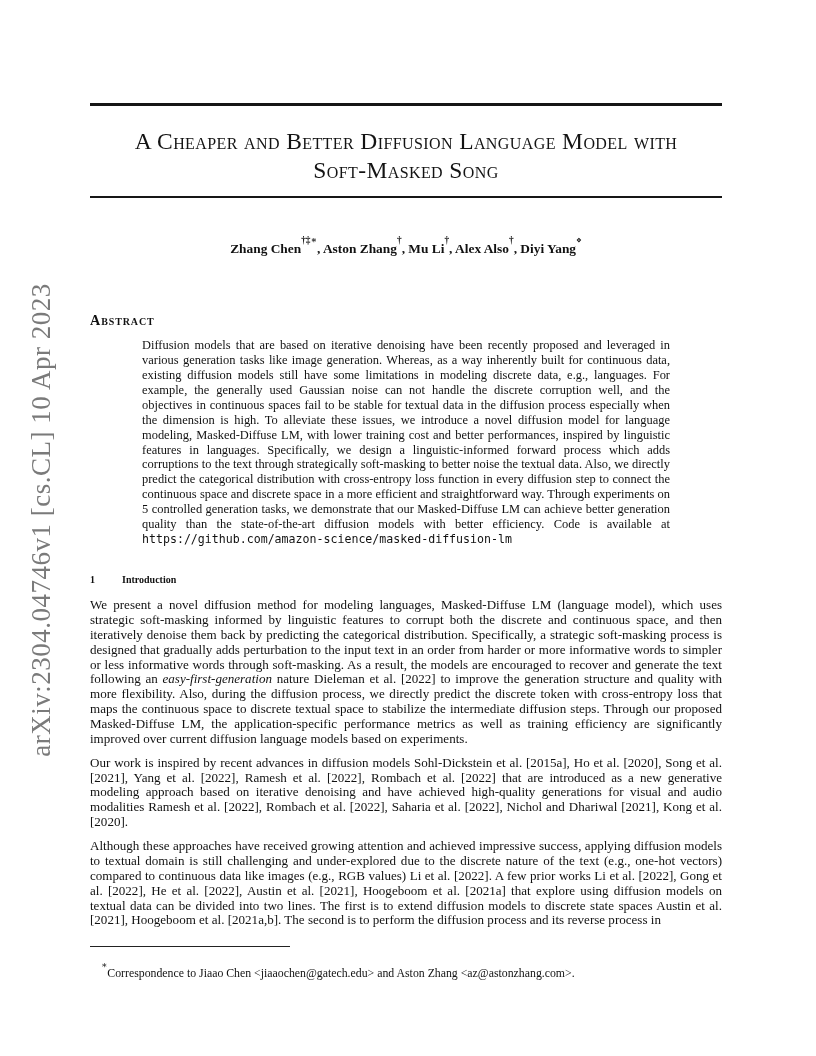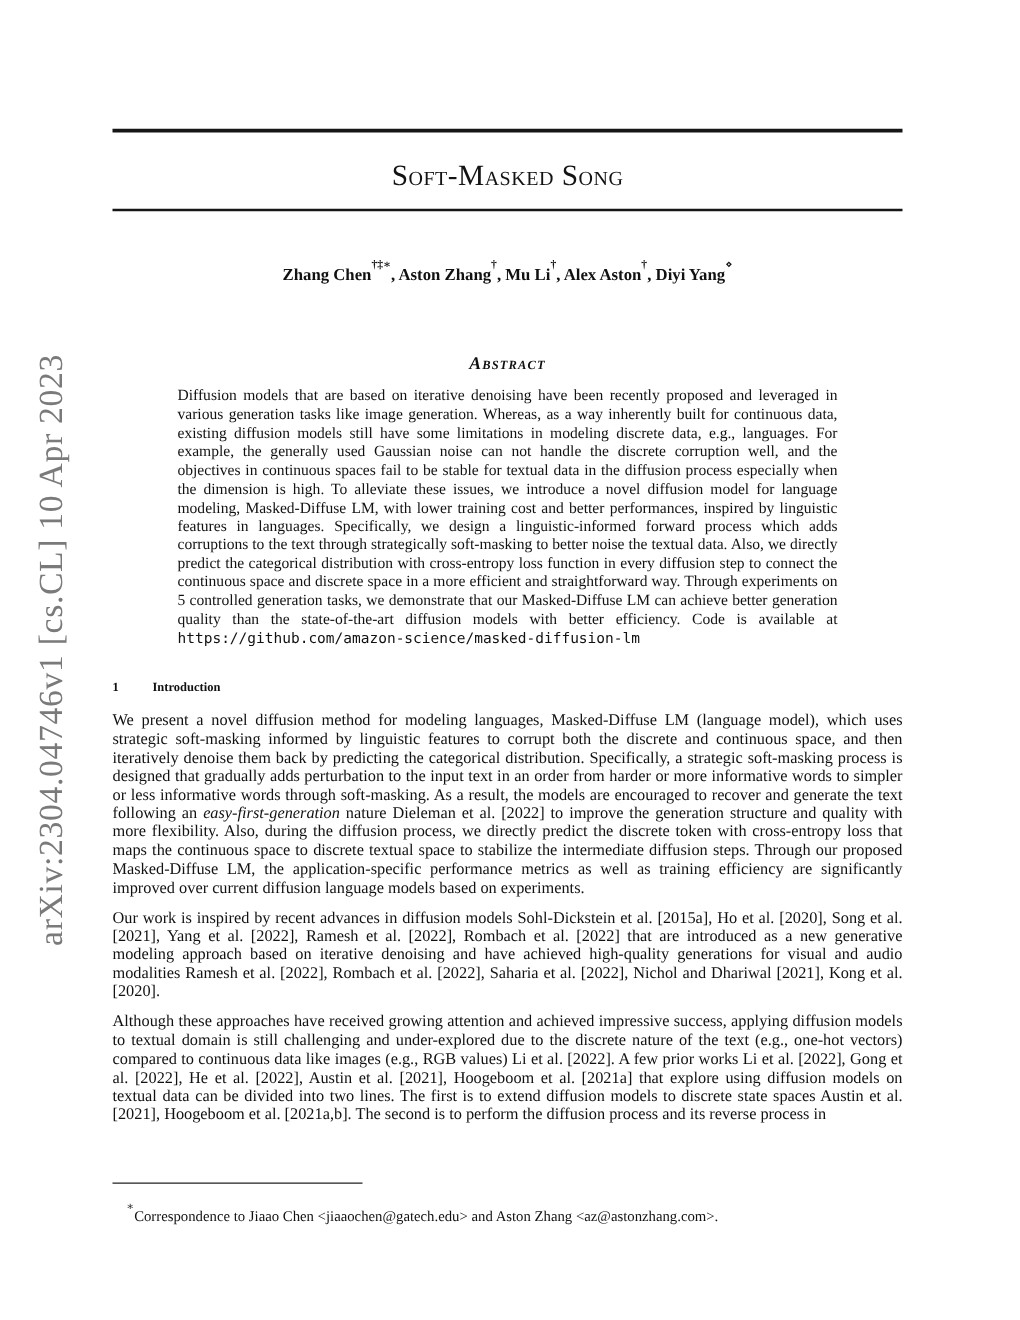--- a/index.html
+++ b/index.html
@@ -49,27 +49,26 @@
     top:-4.5px;
     line-height:0;
   }
   .affiliations-line {
     text-align:center;
     font-size:13.2px;
     line-height:16px;
     margin-top:1px;
   }
   .abstract-heading {
-    text-align:center;
+    text-align:left;
     font-variant:small-caps;
     font-weight:bold;
     font-size:14.2px;
     letter-spacing:0.9px;
     margin-top:55px;
-    font-style:italic;
   }
   .abstract-body {
     margin:9px 52px 0 52px;
     font-size:12.45px;
     line-height:14.9px;
     text-align:justify;
   }
   .mono {
     font-family:"DejaVu Sans Mono","Liberation Mono",monospace;
     font-size:11.6px;
@@ -106,26 +105,27 @@
 
 <div class="page">
 
   <div class="arxiv-banner">arXiv:2304.04746v1  [cs.CL]  10 Apr 2023</div>
 
   <div class="content">
 
     <div class="rule"></div>
 
     <div class="title-block">
+      <div>A Cheaper and Better Diffusion Language Model with</div>
       <div>Soft-Masked Song</div>
     </div>
 
     <div class="rule"></div>
 
-    <div class="authors-line"><span><span>Zhang Chen</span><sup class="mark">†‡∗</sup><span>, </span></span><span><span>Aston Zhang</span><sup class="mark">†</sup><span>, </span></span><span><span>Mu Li</span><sup class="mark">†</sup><span>, </span></span><span><span>Alex Aston</span><sup class="mark">†</sup><span>, </span></span><span><span>Diyi Yang</span><sup class="mark">⋄</sup></span></div>
+    <div class="authors-line"><span><span>Zhang Chen</span><sup class="mark">†‡∗</sup><span>, </span></span><span><span>Aston Zhang</span><sup class="mark">†</sup><span>, </span></span><span><span>Mu Li</span><sup class="mark">†</sup><span>, </span></span><span><span>Alex Also</span><sup class="mark">†</sup><span>, </span></span><span><span>Diyi Yang</span><sup class="mark">⋄</sup></span></div>
 
 
     <div class="abstract-heading">Abstract</div>
 
     <div class="abstract-body"><span>Diffusion models that are based on iterative denoising have been recently proposed and leveraged in various generation tasks like image generation. Whereas, as a way inherently built for continuous data, existing diffusion models still have some limitations in modeling discrete data, e.g., languages. For example, the generally used Gaussian noise can not handle the discrete corruption well, and the objectives in continuous spaces fail to be stable for textual data in the diffusion process especially when the dimension is high. To alleviate these issues, we introduce a novel diffusion model for language modeling, Masked-Diffuse LM, with lower training cost and better performances, inspired by linguistic features in languages. Specifically, we design a linguistic-informed forward process which adds corruptions to the text through strategically soft-masking to better noise the textual data. Also, we directly predict the categorical distribution with cross-entropy loss function in every diffusion step to connect the continuous space and discrete space in a more efficient and straightforward way. Through experiments on 5 controlled generation tasks, we demonstrate that our Masked-Diffuse LM can achieve better generation quality than the state-of-the-art diffusion models with better efficiency.</span><span> </span><span>Code is available at </span><span class="mono">https://github.com/amazon-science/masked-diffusion-lm</span></div>
 
     <div class="section-heading"><span class="sec-num">1</span><span>Introduction</span></div>
 
     <p class="body"><span>We present a novel diffusion method for modeling languages, Masked-Diffuse LM (language model), which uses strategic soft-masking informed by linguistic features to corrupt both the discrete and continuous space, and then iteratively denoise them back by predicting the categorical distribution. Specifically, a strategic soft-masking process is designed that gradually adds perturbation to the input text in an order from harder or more informative words to simpler or less informative words through soft-masking. As a result, the models are encouraged to recover and generate the text following an </span><em class="ital">easy-first-generation</em><span> nature Dieleman et al. [2022] to improve the generation structure and quality with more flexibility. Also, during the diffusion process, we directly predict the discrete token with cross-entropy loss that maps the continuous space to discrete textual space to stabilize the intermediate diffusion steps. Through our proposed Masked-Diffuse LM, the application-specific performance metrics as well as training efficiency are significantly improved over current diffusion language models based on experiments.</span></p>
 

